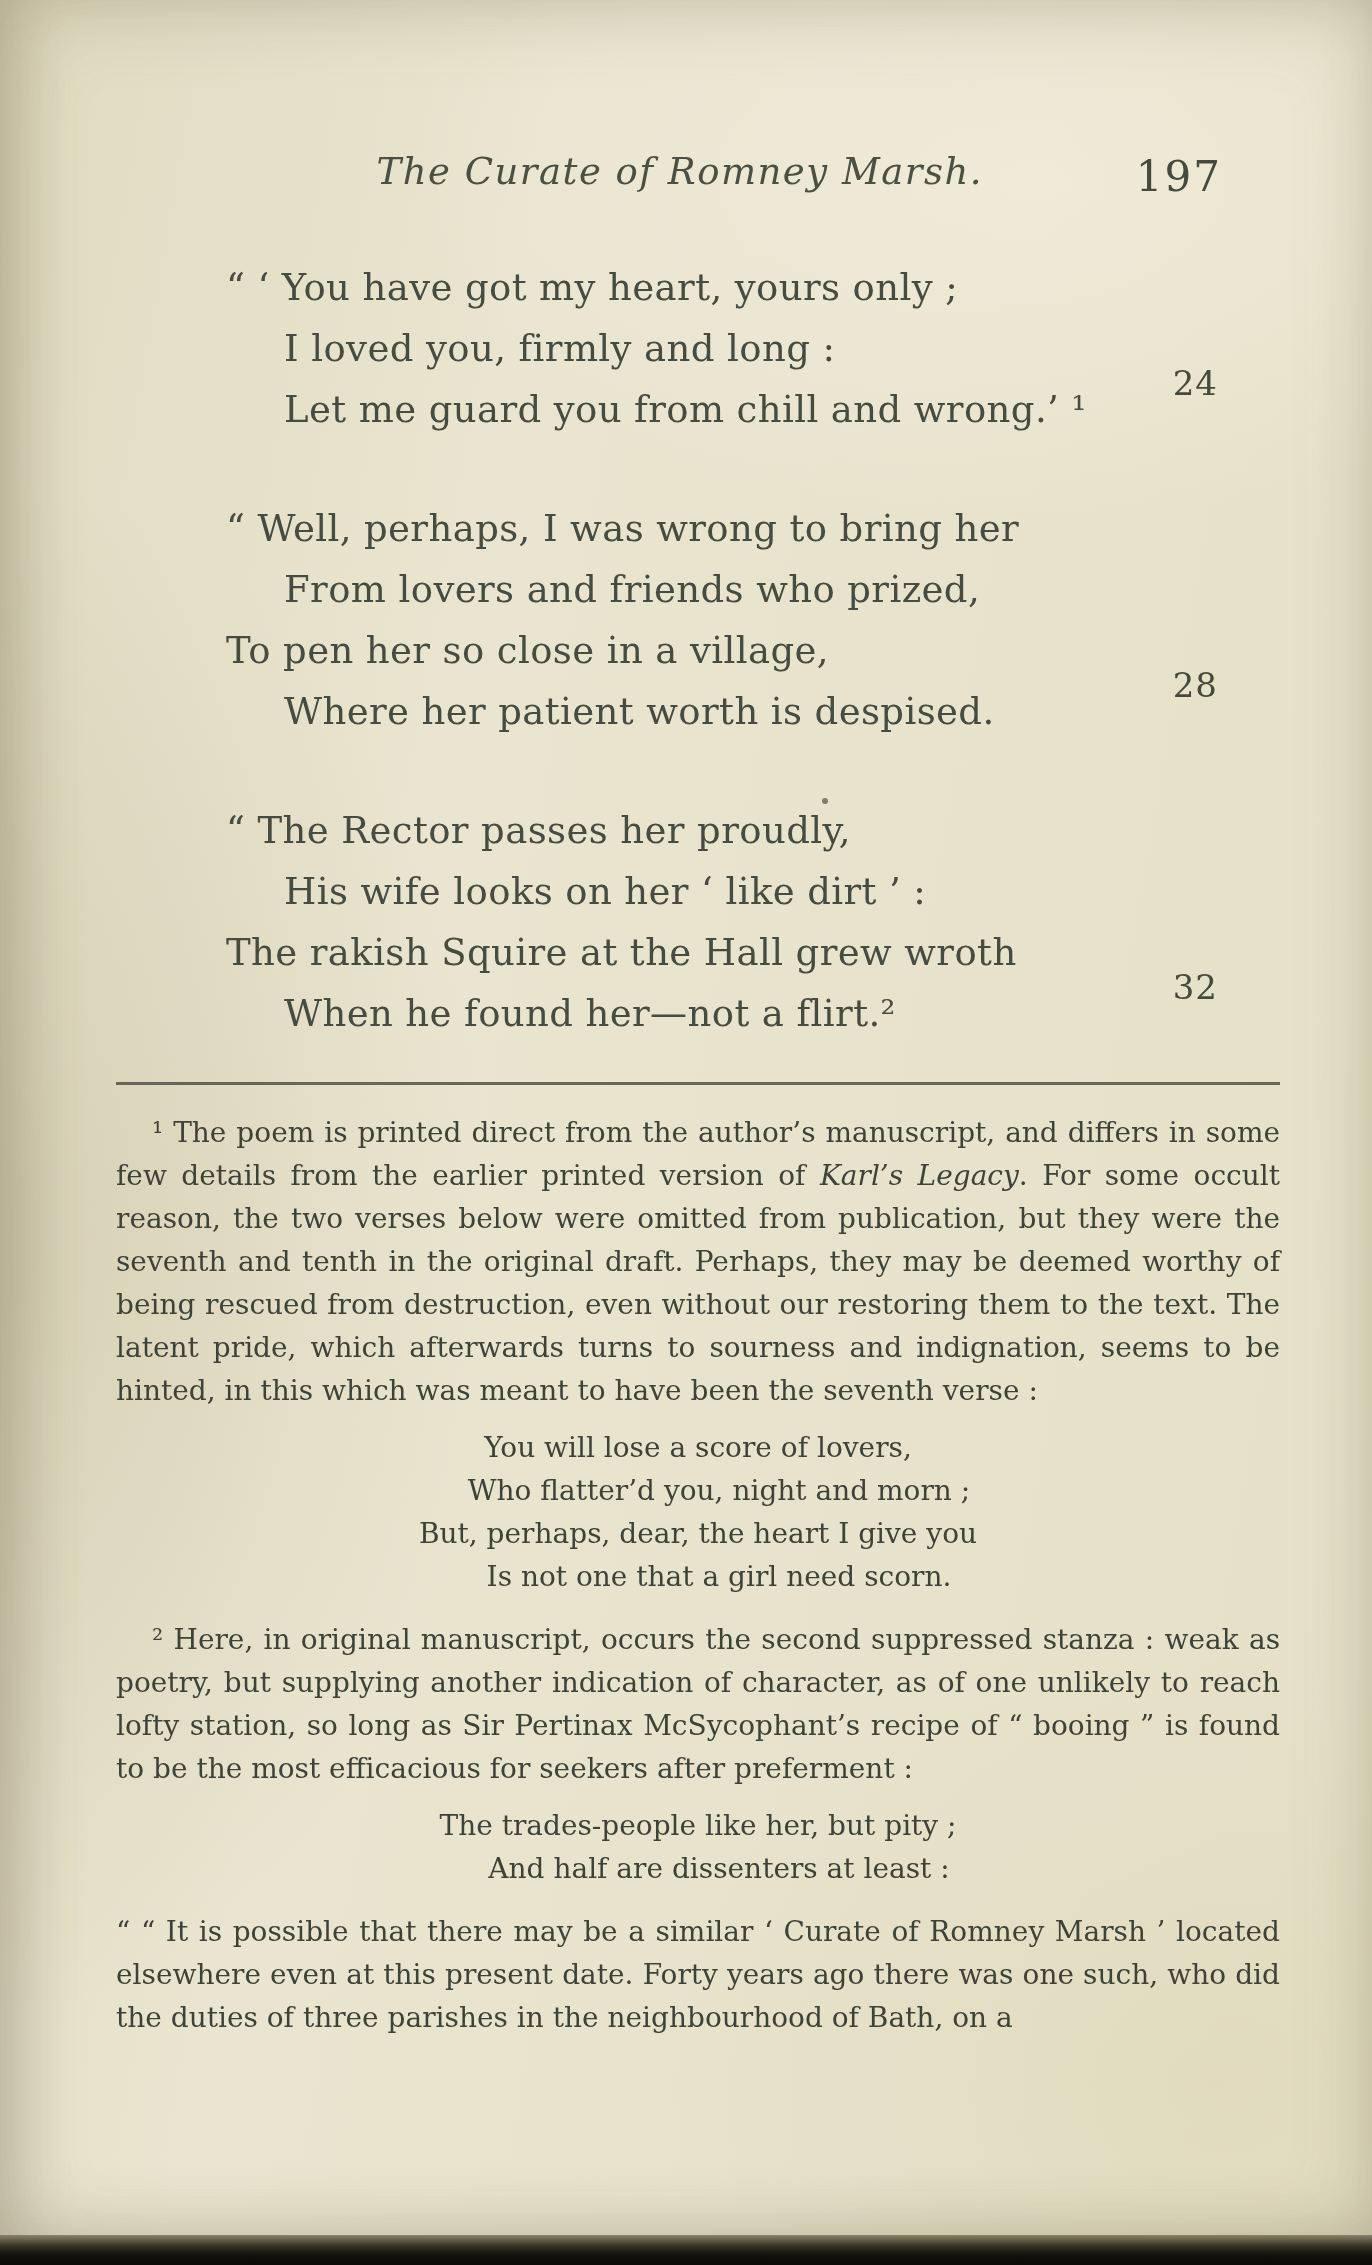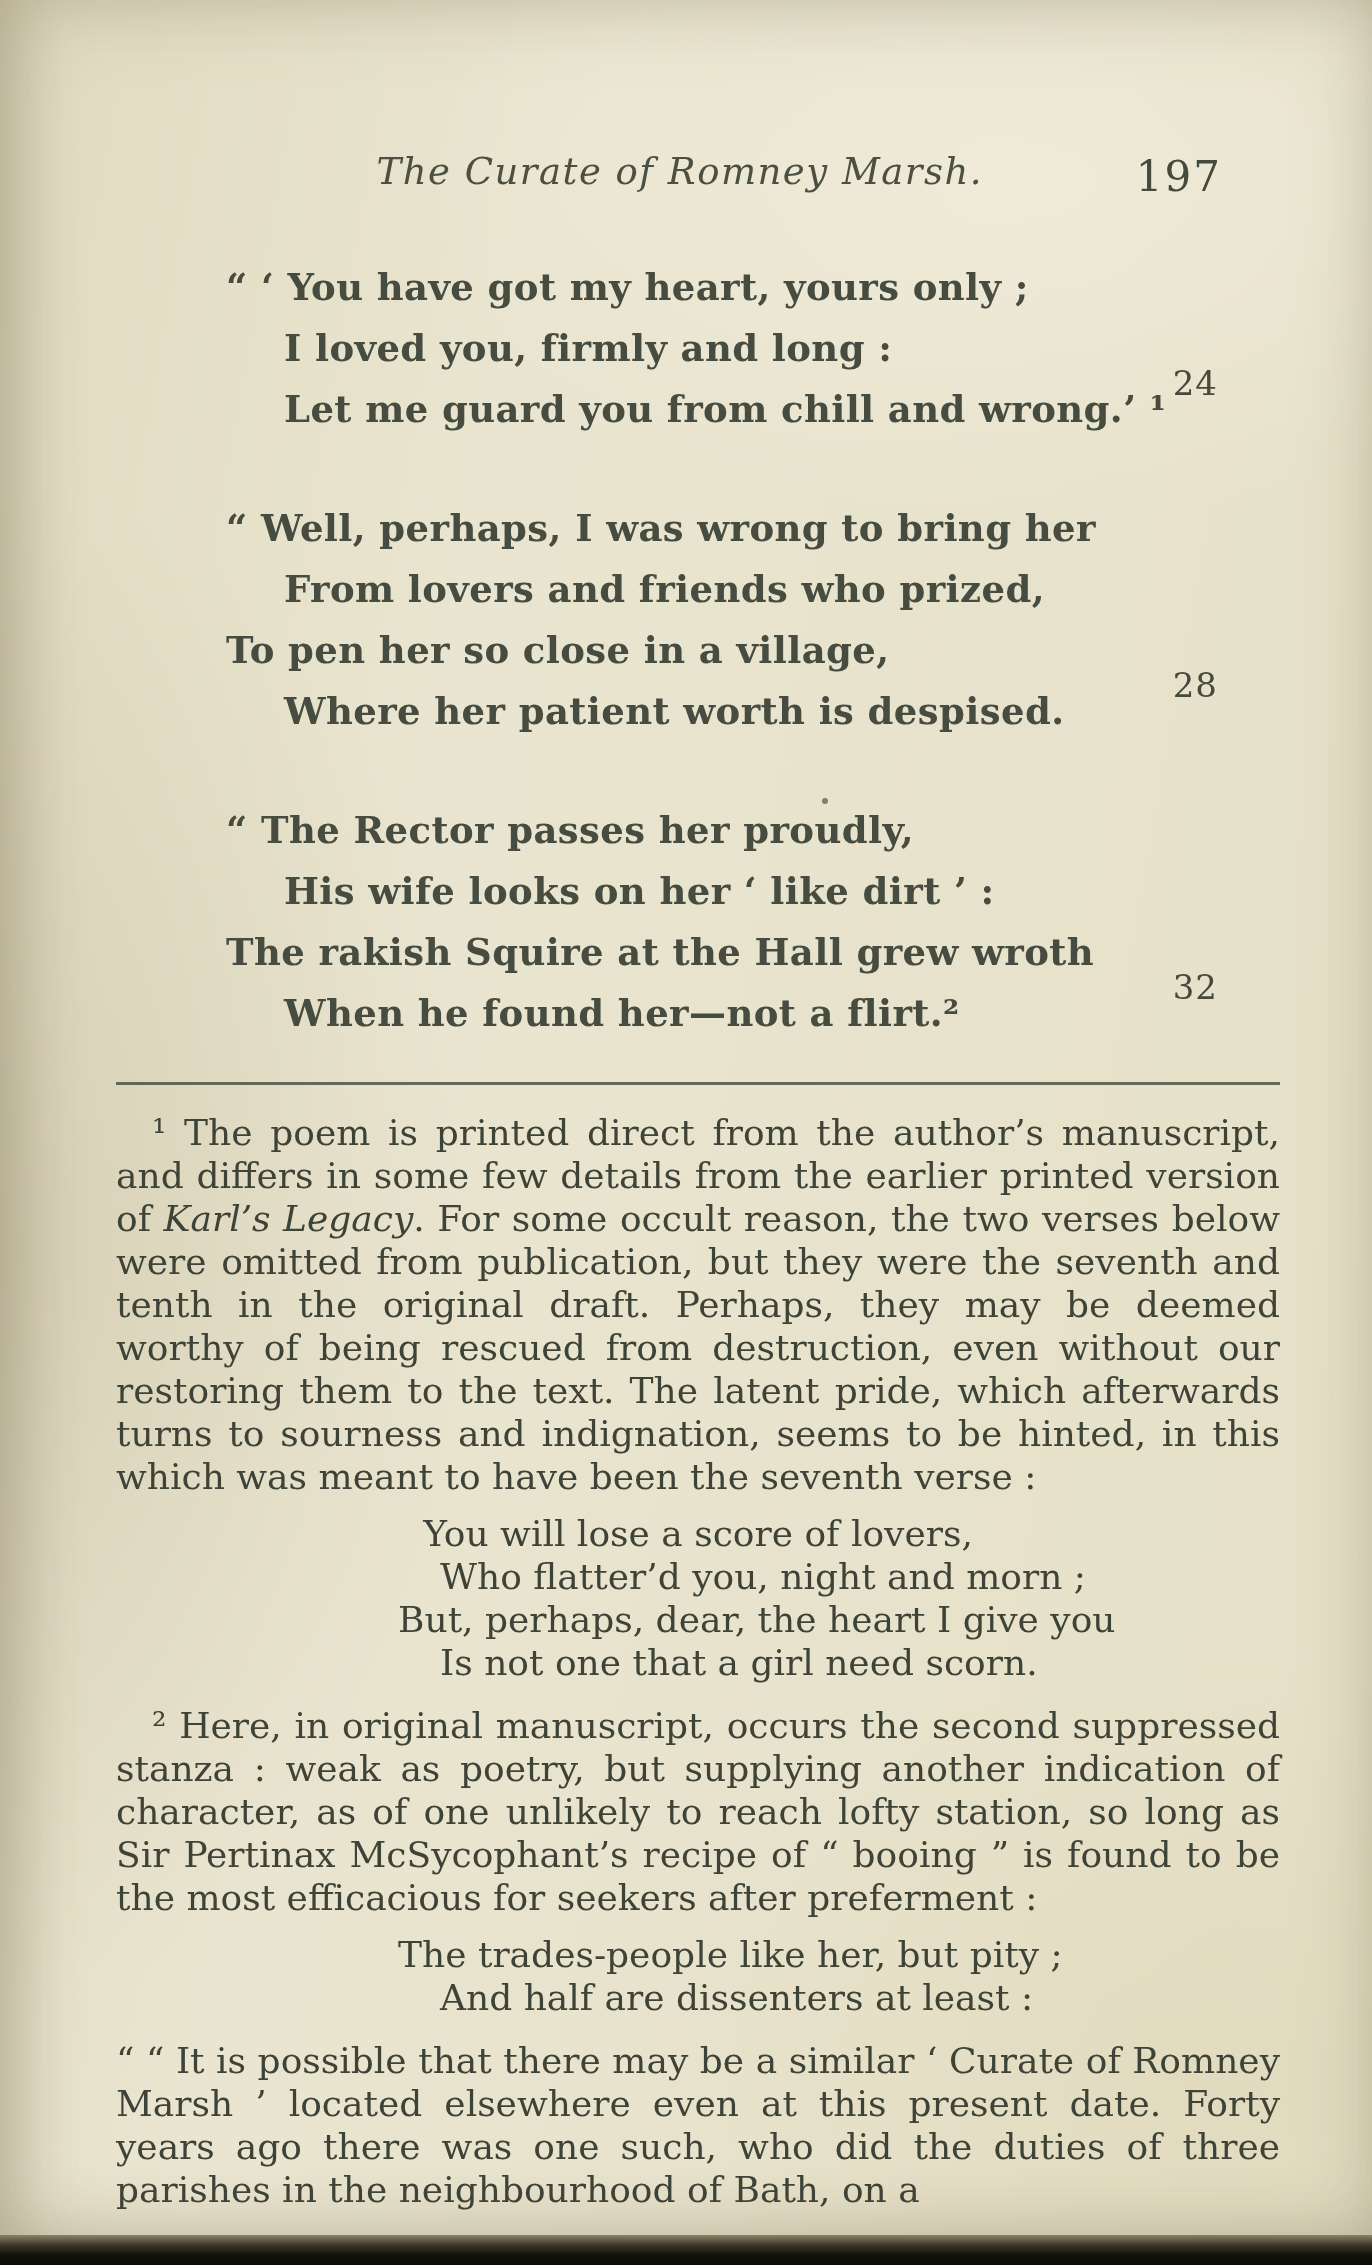--- a/index.html
+++ b/index.html
@@ -63,21 +63,21 @@
     font-size: 37px;
     line-height: 61px;
     letter-spacing: 0.4px;
     color: #474c40;
   }
   .stanza {
     position: relative;
     margin-bottom: 58px;
   }
   .stanza:last-child { margin-bottom: 0; }
-  .poem-line { white-space: nowrap; font-weight: bold; }
+  .poem-line { white-space: nowrap; }
   .poem-line.indent { padding-left: 58px; }
   .stanza-number {
     position: absolute;
     right: 62px;
     bottom: 26px;
     font-size: 34px;
     letter-spacing: 1px;
     color: #454a3d;
   }
 
@@ -93,21 +93,21 @@
 
   
   .footnote-rule {
     margin-top: 38px;
     height: 3px;
     background: #4e5345;
     opacity: 0.85;
   }
   .footnotes {
     margin-top: 26px;
-    font-size: 36px;
+    font-size: 28px;
     line-height: 43px;
     text-align: justify;
     color: #3e4337;
   }
   .fn-para {
     margin: 0 0 10px 0;
     text-indent: 36px;
   }
   .fn-para.no-indent { text-indent: 0; margin-top: 14px; }
   .fn-verse {

